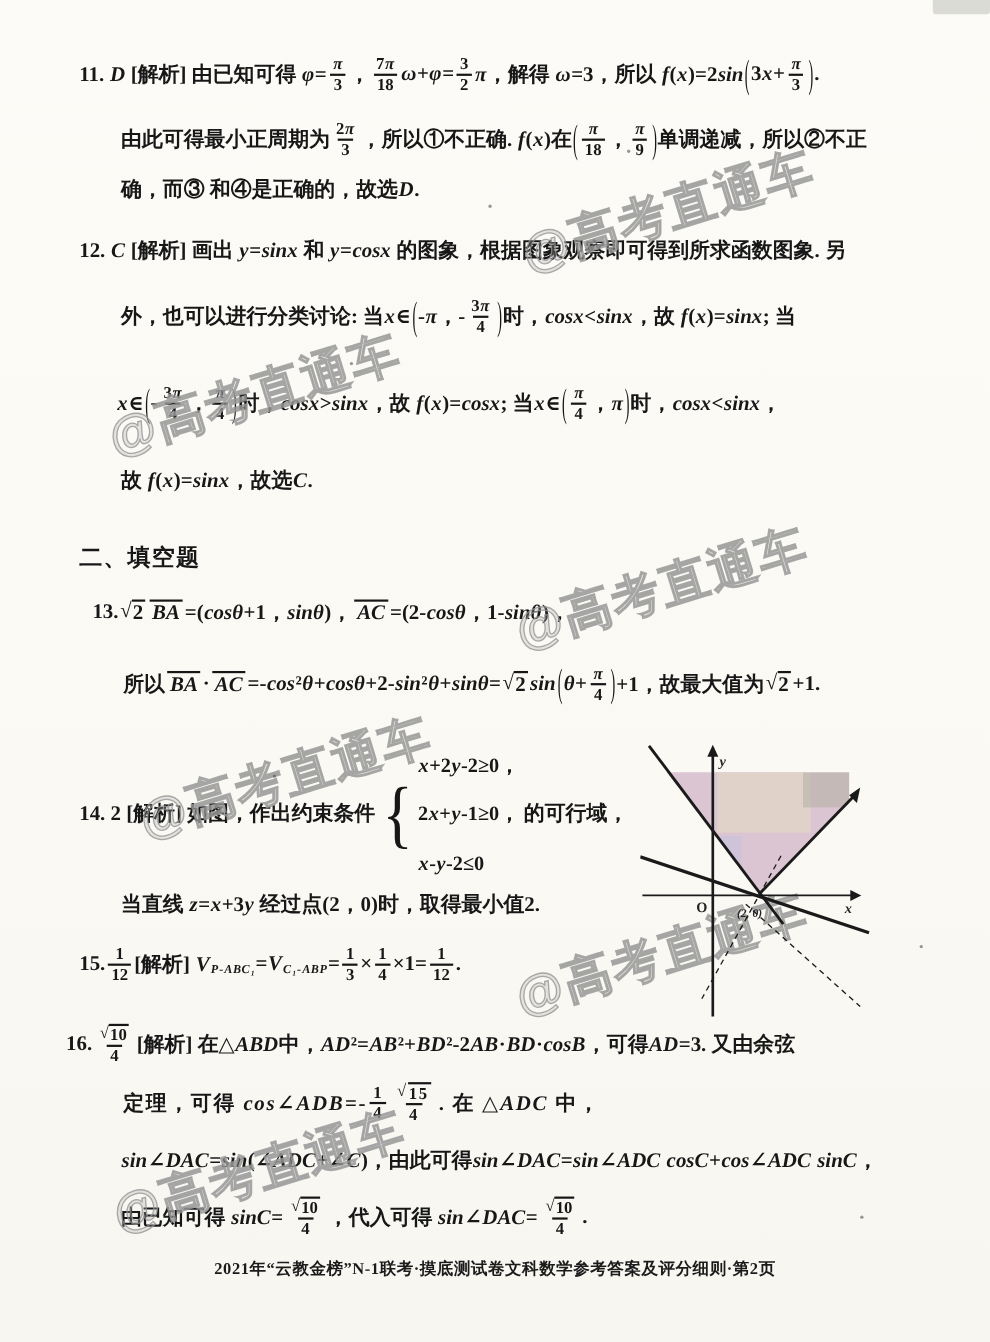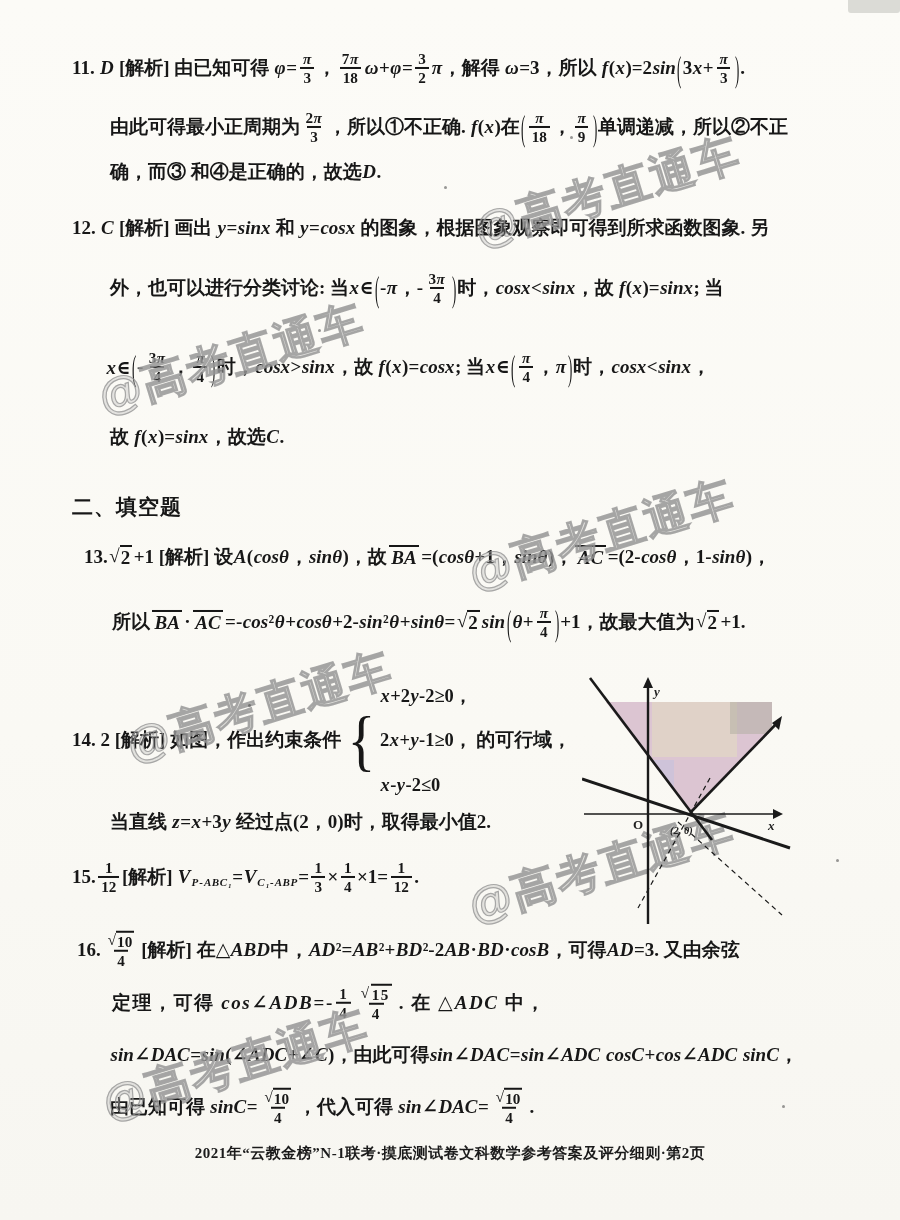--- a/index.html
+++ b/index.html
@@ -170,21 +170,20 @@
       </div>
       <div class="mline sec" style="left: 72px; top: 507px; font-size: 21px;">
         <span class="mx">二、填空题</span>
       </div>
       <div class="mline" style="left: 84px; top: 557px;">
         <span class="mx">13.  </span>
         <span class="sq">
           <span class="sqr">√</span>
           <span class="sqv">2</span>
         </span>
-        <span class="mx">+1 [解析] 设<i>A</i>(<i>cosθ</i>，<i>sinθ</i>)，故</span>
         <span class="vec"><i>BA</i></span>
         <span class="mx">=(<i>cosθ</i>+1，<i>sinθ</i>)，</span>
         <span class="vec"><i>AC</i></span>
         <span class="mx">=(2-<i>cosθ</i>，1-<i>sinθ</i>)，</span>
       </div>
       <div class="mline" style="left: 112px; top: 622px;">
         <span class="mx">所以</span>
         <span class="vec"><i>BA</i></span>
         <span class="mx">·</span>
         <span class="vec"><i>AC</i></span>
@@ -249,21 +248,21 @@
           <span class="fn">1</span>
           <span class="fd">4</span>
         </span>
         <span class="mx">×1=</span>
         <span class="fr">
           <span class="fn">1</span>
           <span class="fd">12</span>
         </span>
         <span class="mx">.</span>
       </div>
-      <div class="mline" style="left: 77px; top: 950px;">
+      <div class="mline" style="left: 60px; top: 950px;">
         <span class="mx">16.  </span>
         <span class="fr">
           <span class="fn">
             <span class="sq">
               <span class="sqr">√</span>
               <span class="sqv">10</span>
             </span>
           </span>
           <span class="fd">4</span>
         </span>

